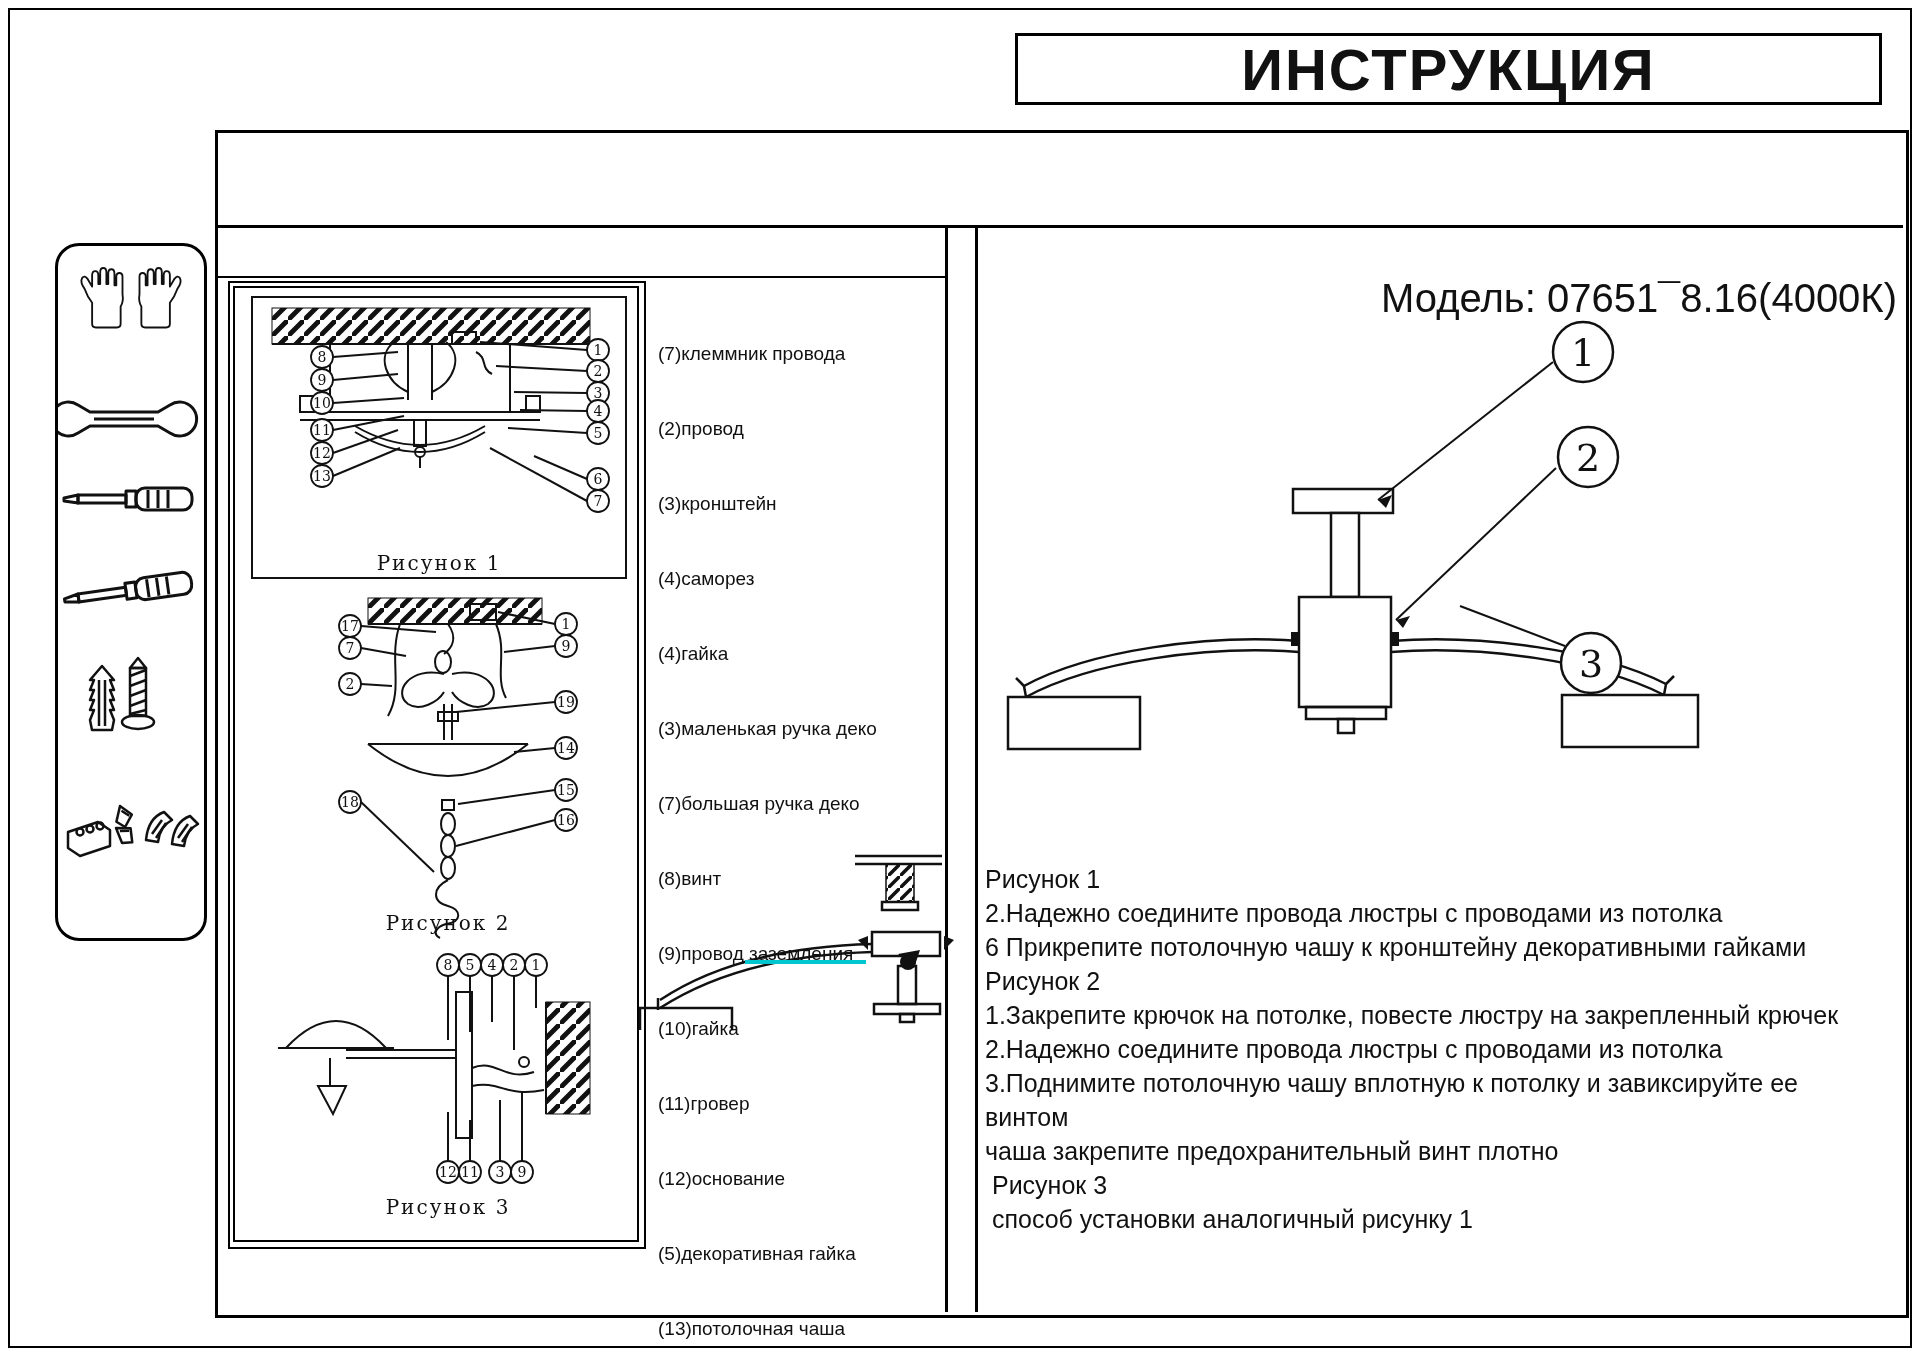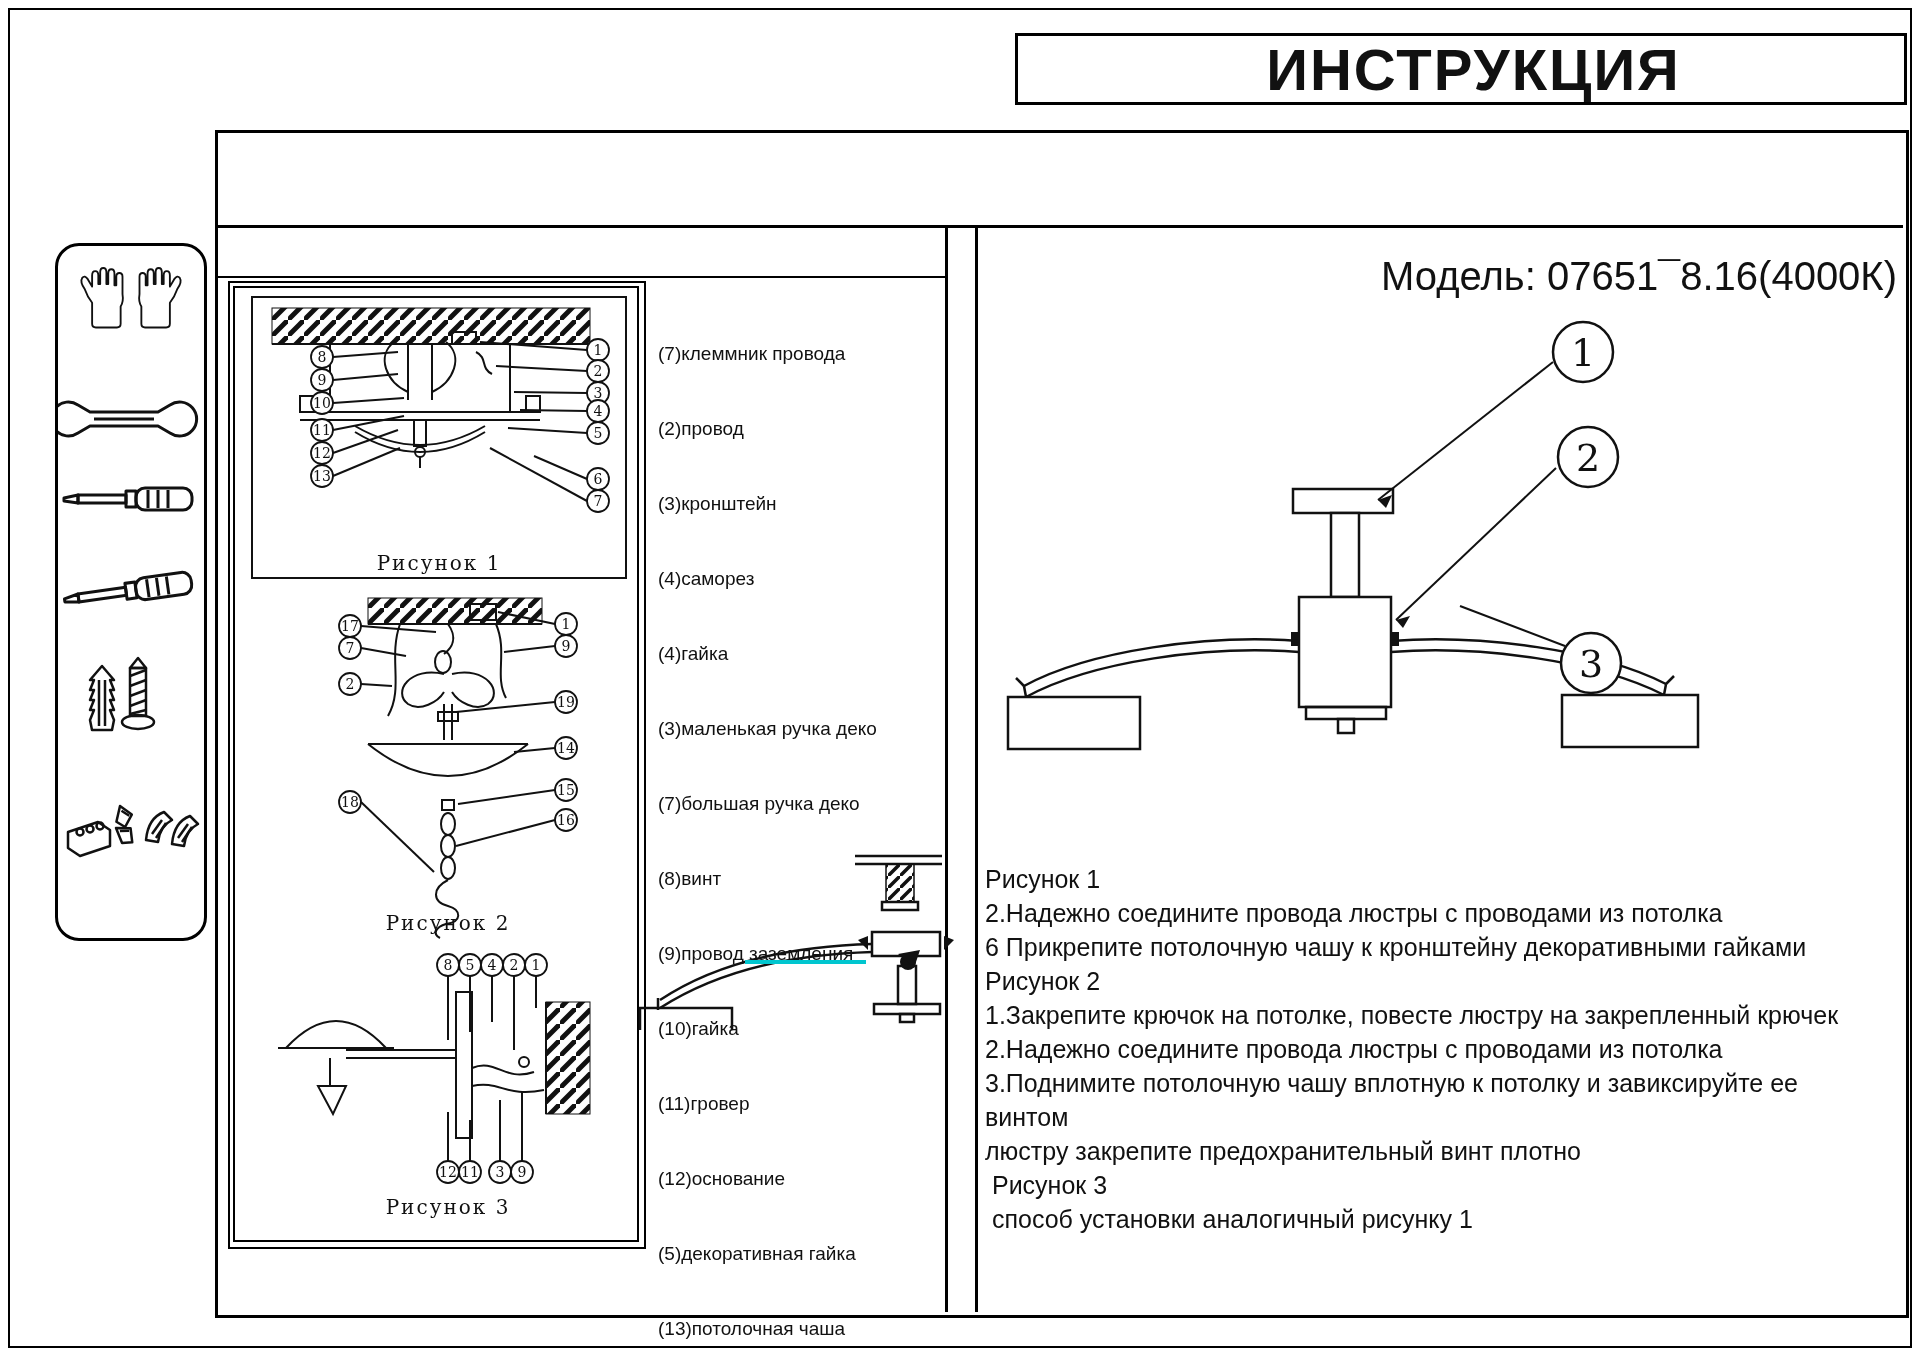--- a/index.html
+++ b/index.html
@@ -1,30 +1,30 @@
 <!DOCTYPE html>
 <html><head>
 <meta charset="utf-8">
 <style>
   html,body{margin:0;padding:0;background:#fff;}
   #page{position:relative;width:1920px;height:1356px;background:#fff;overflow:hidden;
         font-family:"Liberation Sans",sans-serif;color:#111;}
   .abs{position:absolute;}
   #page-border{left:8px;top:8px;width:1900px;height:1336px;border:2px solid #000;}
   #title-box{left:1015px;top:33px;width:861px;height:66px;border:3px solid #000;
-             display:flex;align-items:center;justify-content:center;padding-left:25px;}
+             display:flex;align-items:center;justify-content:center;}
   #title-box span{font-size:58px;font-weight:700;letter-spacing:2px;}
   #main-box{left:215px;top:130px;width:1688px;height:1182px;border:3px solid #000;}
   .hline{height:0;border-top:3px solid #000;}
   .vline{width:0;border-left:3px solid #000;}
   #sidebar{left:55px;top:243px;width:146px;height:692px;border:3px solid #000;border-radius:24px;}
   #figbox-outer{left:228px;top:281px;width:414px;height:964px;border:2px solid #000;}
   #figbox-inner{left:233px;top:286px;width:402px;height:952px;border:2px solid #000;}
   #parts-list{left:658px;top:291px;width:285px;font-size:19px;line-height:25px;white-space:pre;}
-  #model-line{top:254px;right:23px;font-size:40px;white-space:pre;}
+  #model-line{top:276px;right:23px;font-size:40px;white-space:pre;}
   #instructions{left:985px;top:862px;width:915px;font-size:25px;line-height:34px;}
   #instructions div{white-space:pre-wrap;}
   svg{display:block;}
   text{font-family:"DejaVu Serif","Liberation Serif",serif;fill:#111;}
   .figlabel{font-size:20px;letter-spacing:2px;}
   .callout-num{font-size:14px;}
   .big-num{font-size:38px;}
 </style>
 </head>
 <body>
@@ -416,17 +416,17 @@
 
   <div id="instructions" class="abs">
     <div>Рисунок 1</div>
     <div>2.Надежно соедините провода люстры с проводами из потолка</div>
     <div>6 Прикрепите потолочную чашу к кронштейну декоративными гайками</div>
     <div>Рисунок 2</div>
     <div>1.Закрепите крючок на потолке, повесте люстру на закрепленный крючек</div>
     <div>2.Надежно соедините провода люстры с проводами из потолка</div>
     <div>3.Поднимите потолочную чашу вплотную к потолку и завиксируйте ее</div>
     <div>винтом</div>
-    <div>люстру закрепите предохранительный винт плотно</div>
+    <div>чаша закрепите предохранительный винт плотно</div>
     <div> Рисунок 3</div>
     <div> способ установки аналогичный рисунку 1</div>
   </div>
 </div>
 
 </body></html>

